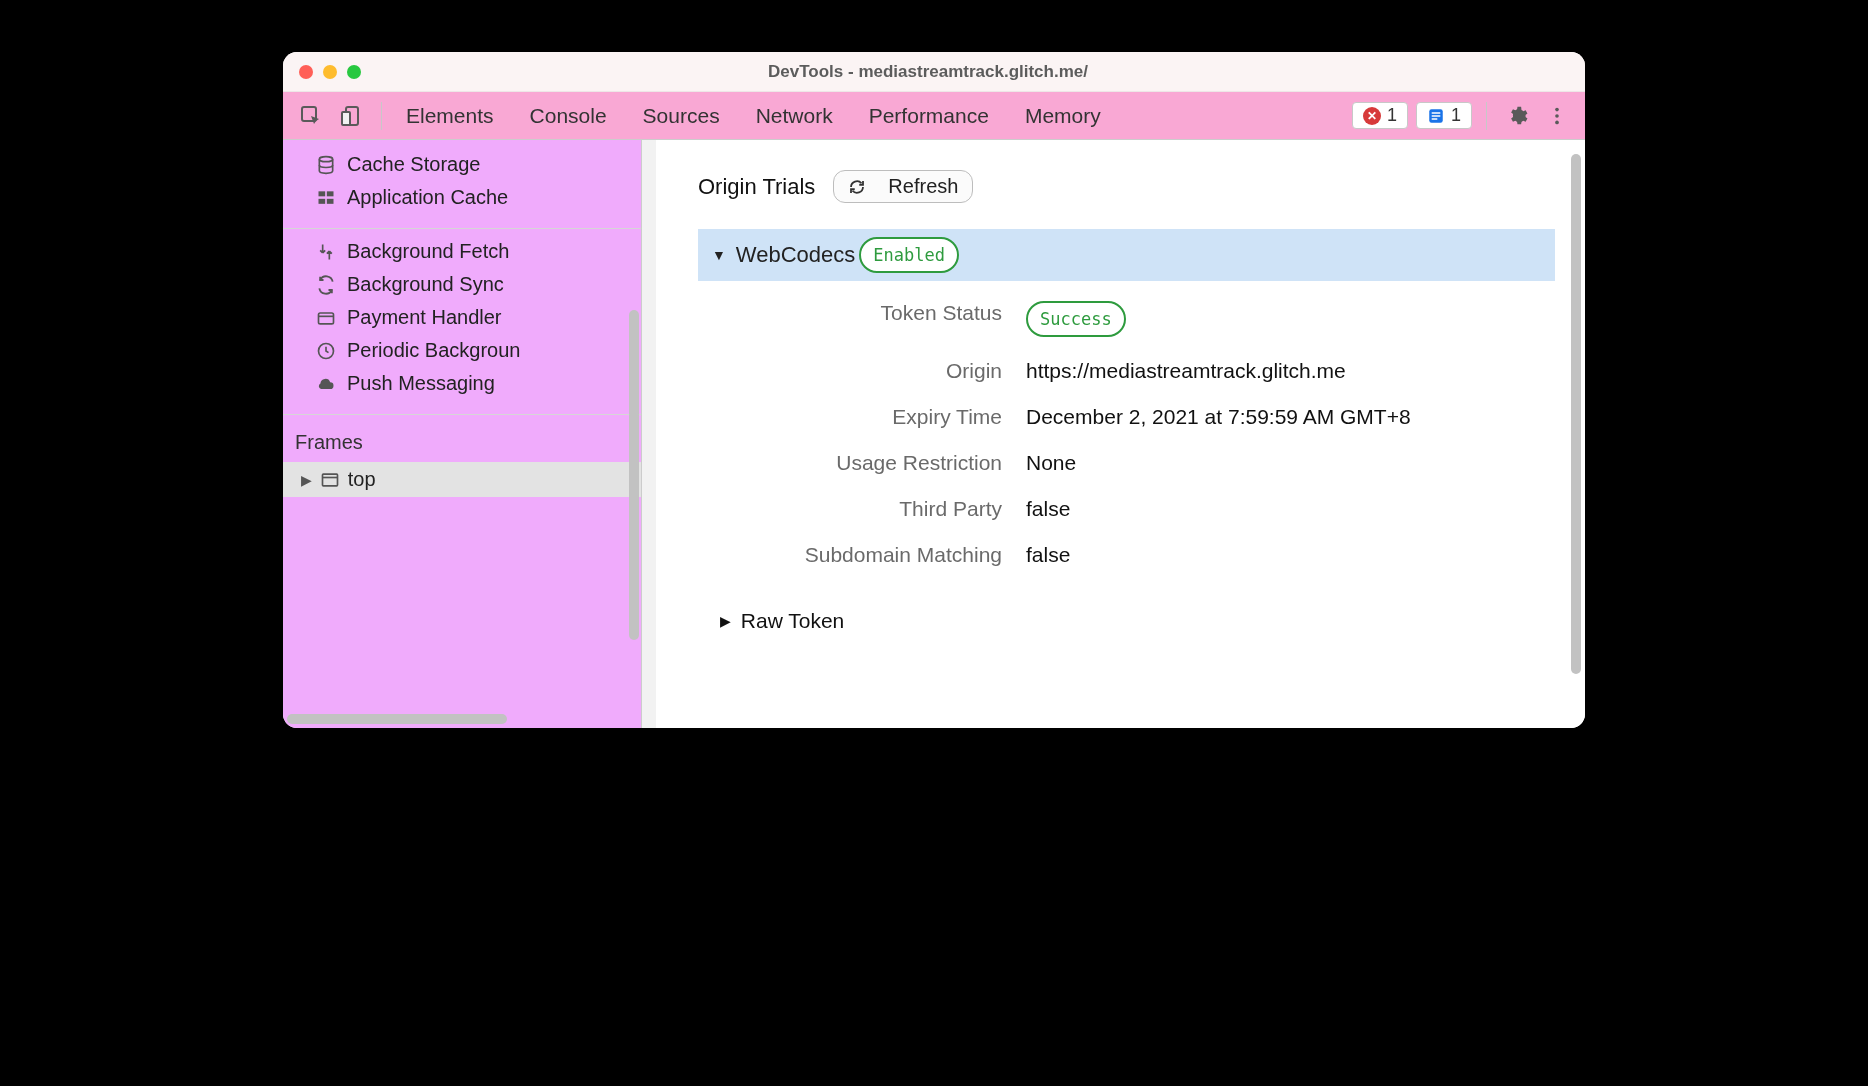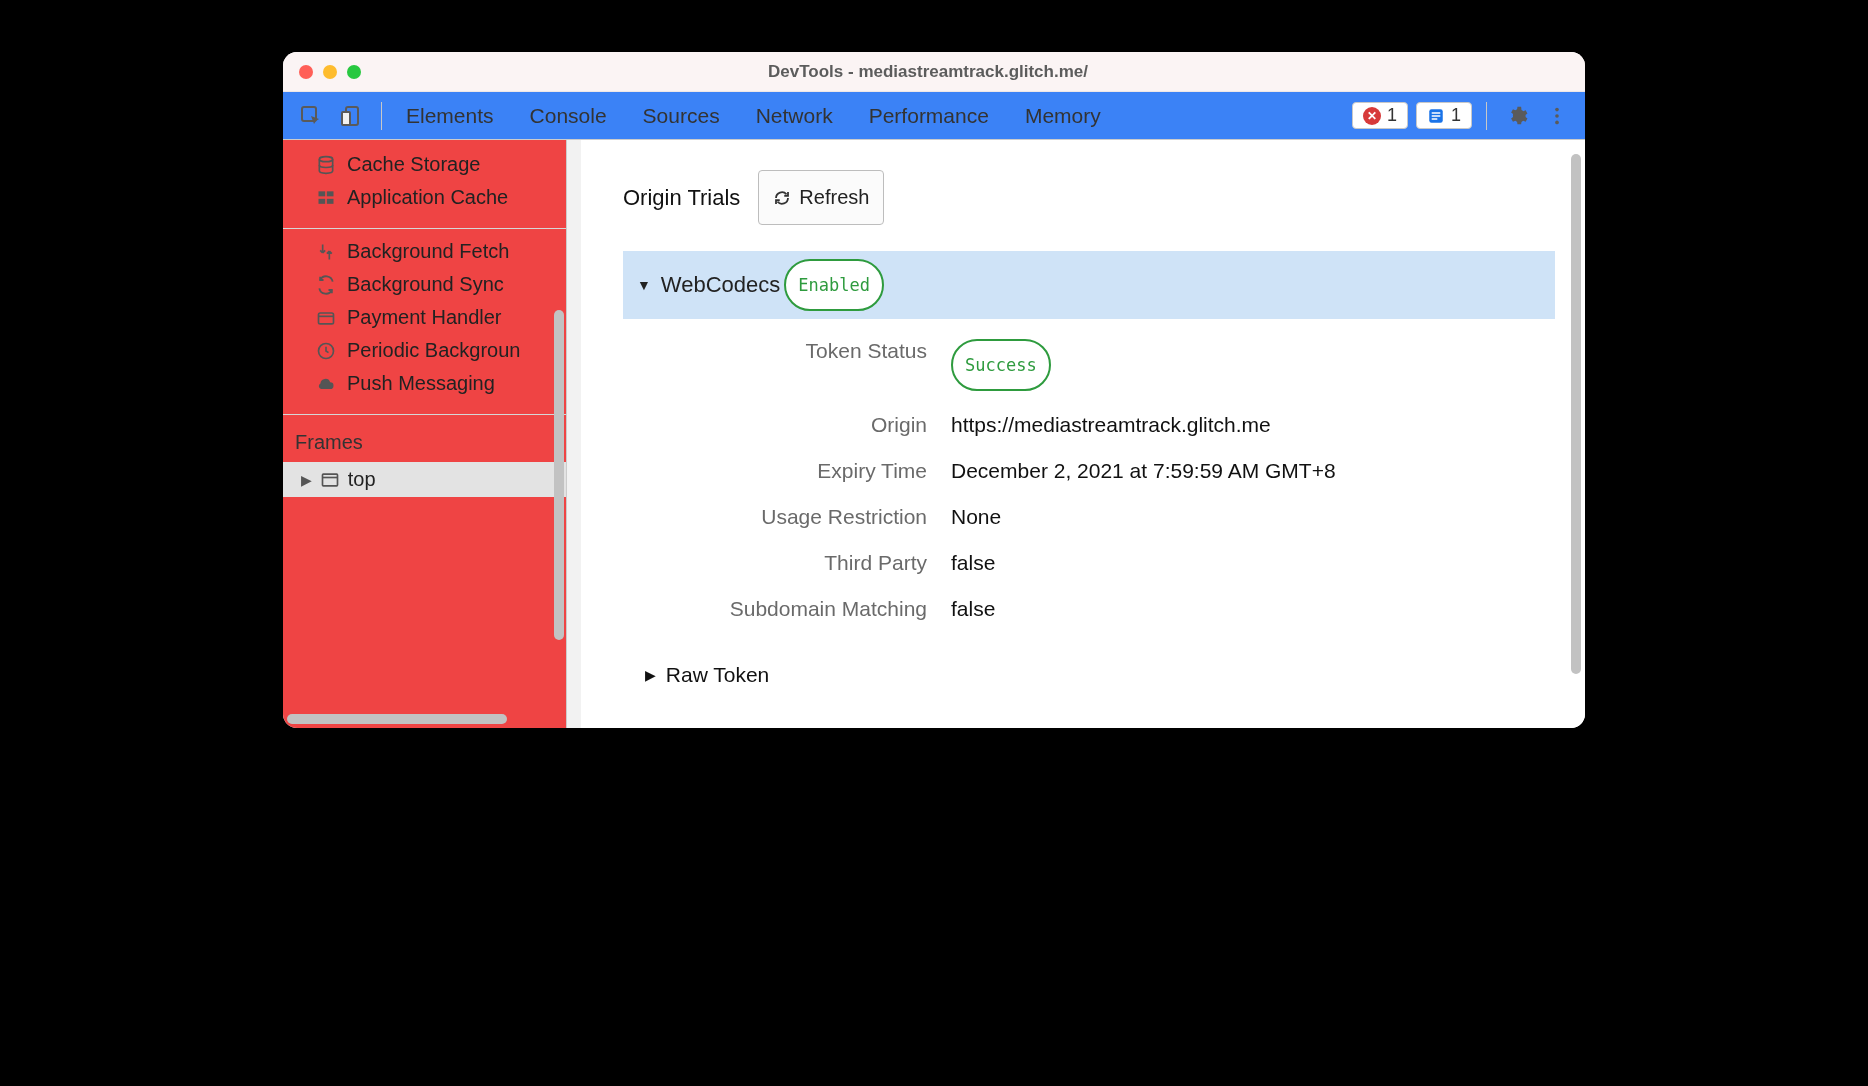--- a/index.html
+++ b/index.html
@@ -44,21 +44,21 @@
   .tl-min   { background: #febc2e; }
   .tl-max   { background: #28c840; }
   .titlebar-title {
     position: absolute; left: 0; right: 12px; text-align: center;
     font-size: 17px; font-weight: 600; color: #5c5c5c;
     pointer-events: none;
   }
   
   .toolbar {
     height: 48px;
-    background: #3b82f6;
+    background: #f9a8d4;
     border-bottom: 1px solid #ccc;
     display: flex;
     align-items: center;
     padding: 0 12px;
     gap: 8px;
   }
   .toolbar .icon-btn {
     width: 32px; height: 32px;
     display: flex; align-items: center; justify-content: center;
     color: #5a5a5a;
@@ -81,23 +81,23 @@
     font-size: 12px; color: #fff; font-weight: 700;
   }
   .counter.error .dot { background: #d73a3a; }
   .counter.issue svg { width: 18px; height: 18px; }
   .gear, .kebab { color: #5a5a5a; }
   
   .body {
     flex: 1; display: flex; min-height: 0;
   }
   .sidebar {
-    width: 284px;
+    width: 359px;
     border-right: 1px solid #ccc;
-    background: #ef4444;
+    background: #f0abfc;
     position: relative;
     display: flex; flex-direction: column;
     overflow: hidden;
   }
   .side-group { padding: 8px 0; }
   .side-heading {
     font-size: 20px; color: #333; padding: 10px 12px 8px 12px;
   }
   .side-item {
     display: flex; align-items: center; gap: 10px;
@@ -127,36 +127,36 @@
     flex: 1; position: relative; overflow: hidden; background: #fff;
     border-left: 14px solid #f2f2f2;
   }
   .main-inner { padding: 30px 30px 20px 42px; }
   .section-header {
     display: flex; align-items: center; gap: 18px;
     font-size: 22px;
   }
   .section-title { font-weight: 400; color: #111; }
   .refresh-btn {
-    display: inline-flex; align-items: center; gap: 8px;
+    display: inline-flex; align-items: center; gap: 22px;
     border: 1px solid #bdbdbd; background: #fbfbfb;
-    padding: 15px 14px; font-size: 20px; color: #222;
-    border-radius: 4px;
+    padding: 4px 14px; font-size: 20px; color: #222;
+    border-radius: 12px;
   }
   .trial-row {
     margin-top: 26px;
     background: #cfe3f7;
     display: flex; align-items: center; gap: 4px;
     padding: 8px 14px; font-size: 22px; color: #222;
   }
   .trial-row .tri { font-size: 14px; margin-right: 6px; }
   .pill {
     display: inline-flex; align-items: center;
     border: 2px solid #2e9b3e; color: #2e9b3e;
-    border-radius: 999px; padding: 12px 12px;
+    border-radius: 999px; padding: 4px 12px;
     font-size: 17px; line-height: 24px; background: #fff;
     font-family: ui-monospace, SFMono-Regular, Menlo, monospace;
   }
   .kv-grid {
     margin-top: 20px;
     display: grid;
     grid-template-columns: 300px 1fr;
     row-gap: 22px; column-gap: 24px;
     font-size: 21px;
     margin-left: 4px;

